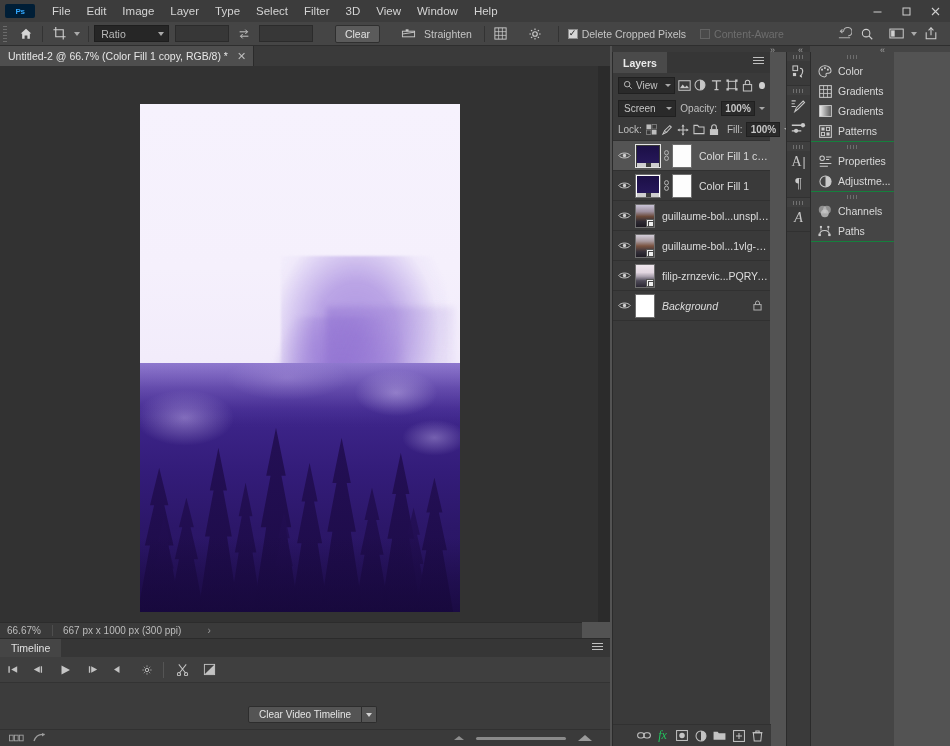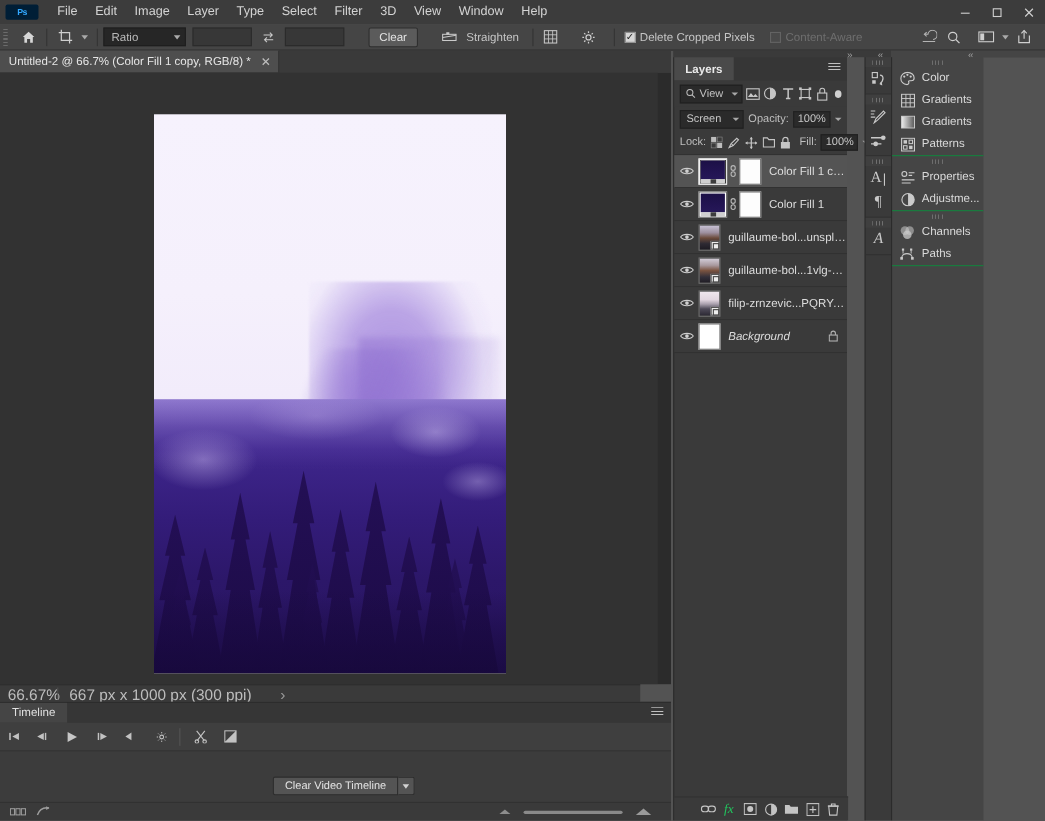--- a/index.html
+++ b/index.html
@@ -152,21 +152,21 @@
   }
   .bottomdark {
     position: absolute; left: 0; right: 0; bottom: 0; height: 30%;
     background: linear-gradient(to bottom, rgba(24,9,62,0) 0%, rgba(24,9,62,0.55) 60%, rgba(22,8,58,0.75) 100%);
   }
 
   
   .statusbar {
     position: absolute; left: 0; top: 622px; width: 582px; height: 16px;
     background: #3a3a3a; display: flex; align-items: center;
-    font-size: 14px; color: #bdbdbd; border-top: 1px solid #2c2c2c;
+    font-size: 10px; color: #bdbdbd; border-top: 1px solid #2c2c2c;
   }
   .st-zoom { width: 52px; padding-left: 7px; }
   .st-sep { width: 1px; height: 11px; background: #4e4e4e; }
   .st-doc { padding-left: 10px; }
   .st-arrow { margin-left: 26px; color: #9a9a9a; }
 
   
   .timeline {
     position: absolute; left: 0; top: 638px; width: 610px; height: 108px;
     background: #3c3c3c; border-top: 1px solid #2b2b2b;
@@ -241,21 +241,21 @@
     height: 22px; display: flex; align-items: center; padding: 0 5px; gap: 4px;
   }
   .blend-sel {
     width: 100px; height: 17px; background: #2a2a2a; border: 1px solid #202020;
     display: flex; align-items: center; justify-content: space-between;
     padding: 0 3px 0 5px; font-size: 10px; color: #c6c6c6;
   }
   .val-box {
     height: 15px; min-width: 34px; background: #2a2a2a; border: 1px solid #202020;
     display: flex; align-items: center; justify-content: center;
-    font-size: 10px; color: #c6c6c6;
+    font-size: 10px; color: #c6c6c6; font-weight: bold;
   }
   .mini-caret { width: 0; height: 0; border-left: 3px solid transparent; border-right: 3px solid transparent;
     border-top: 3.5px solid #a8a8a8; }
   .lp-lock {
     height: 22px; display: flex; align-items: center; padding: 0 5px; gap: 4px;
     border-bottom: 1px solid #313131;
   }
   .lbl { font-size: 10px; color: #bfbfbf; white-space: nowrap; }
 
   .layerlist { background: #3a3a3a; }

